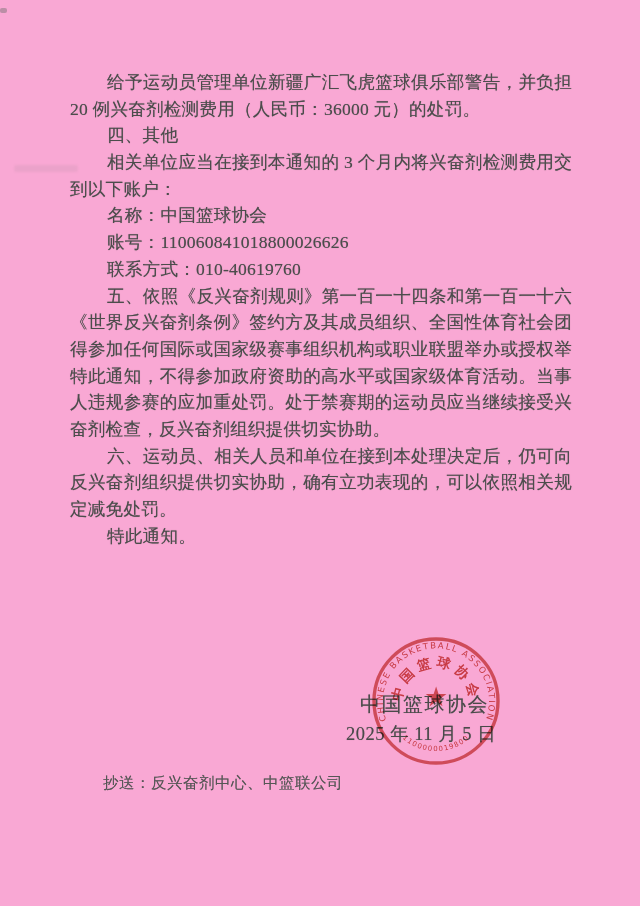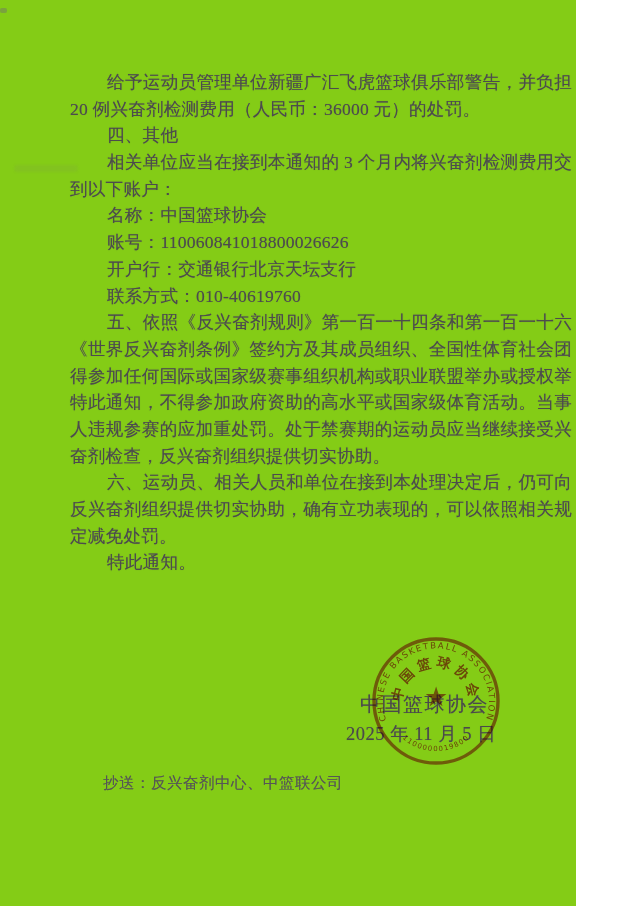--- a/index.html
+++ b/index.html
@@ -1,17 +1,17 @@
 <!DOCTYPE html>
 <html><head>
 <meta charset="utf-8">
 <style>
   html,body{margin:0;padding:0;}
   body{width:640px;height:906px;font-family:"Liberation Serif","DejaVu Serif",serif;}
-  .page{position:relative;width:576px;height:906px;background:#84cc16;overflow:hidden;}
+  .page{position:relative;width:640px;height:906px;background:#f9a8d4;overflow:hidden;}
 
   
   #doc-lines{position:absolute;left:70px;top:69px;width:502px;}
   .line{
     height:26.7px;line-height:26.7px;font-size:17.6px;color:#4c4c4c;
     text-align:justify;text-justify:inter-character;
     letter-spacing:0.2px;white-space:nowrap;
     text-shadow:0 0 0.7px rgba(90,90,90,0.65);
     box-sizing:border-box;width:502px;
   }
@@ -53,21 +53,20 @@
   <div class="artifact a2"></div>
 
   <div id="doc-lines">
       <div class="line indent full">给予运动员管理单位新疆广汇飞虎篮球俱乐部警告，并负担</div>
       <div class="line">20 例兴奋剂检测费用（人民币：36000 元）的处罚。</div>
       <div class="line indent">四、其他</div>
       <div class="line indent full">相关单位应当在接到本通知的 3 个月内将兴奋剂检测费用交</div>
       <div class="line">到以下账户：</div>
       <div class="line indent">名称：中国篮球协会</div>
       <div class="line indent">账号：110060841018800026626</div>
-      <div class="line indent">开户行：交通银行北京天坛支行</div>
       <div class="line indent">联系方式：010-40619760</div>
       <div class="line indent full">五、依照《反兴奋剂规则》第一百一十四条和第一百一十六</div>
       <div class="line full">《世界反兴奋剂条例》签约方及其成员组织、全国性体育社会团</div>
       <div class="line full">得参加任何国际或国家级赛事组织机构或职业联盟举办或授权举</div>
       <div class="line full">特此通知，不得参加政府资助的高水平或国家级体育活动。当事</div>
       <div class="line full">人违规参赛的应加重处罚。处于禁赛期的运动员应当继续接受兴</div>
       <div class="line">奋剂检查，反兴奋剂组织提供切实协助。</div>
       <div class="line indent full">六、运动员、相关人员和单位在接到本处理决定后，仍可向</div>
       <div class="line full">反兴奋剂组织提供切实协助，确有立功表现的，可以依照相关规</div>
       <div class="line">定减免处罚。</div>

